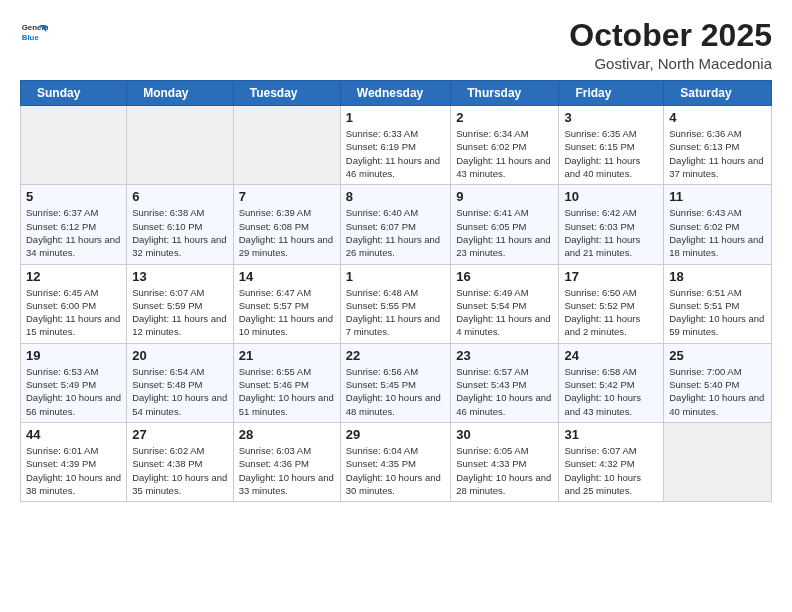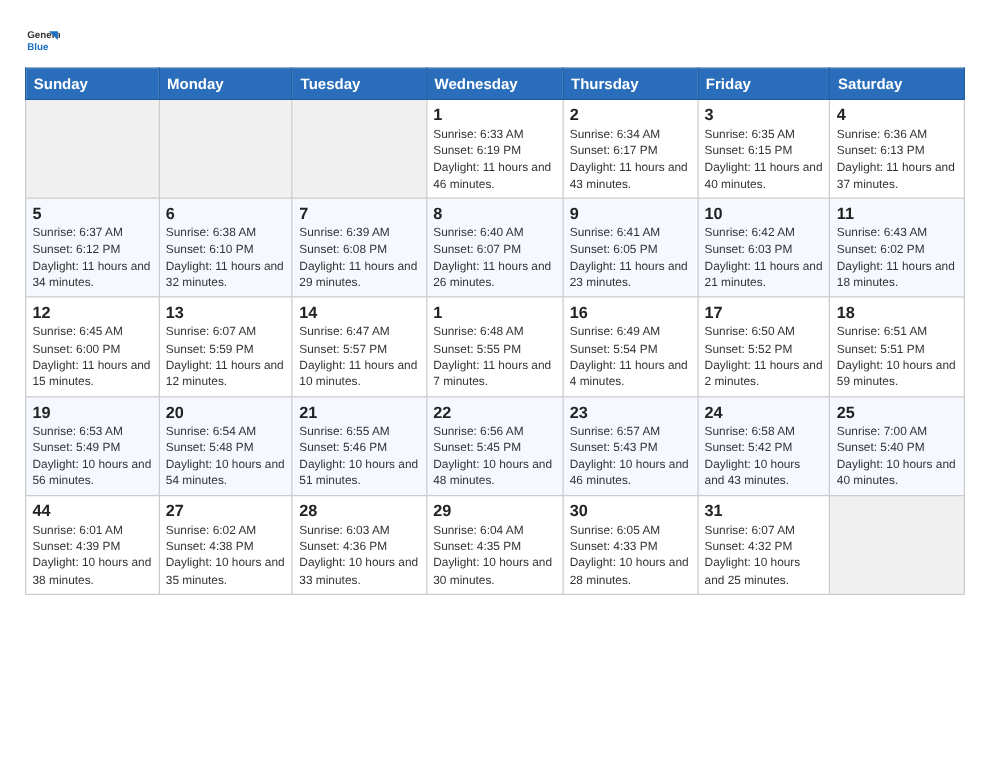--- a/index.html
+++ b/index.html
@@ -49,21 +49,21 @@
       width: 100%;
       border-collapse: collapse;
       border: 1px solid #ccc;
       font-size: 10.5px;
     }
     .calendar thead tr th {
       background: #2a6ebb;
       color: #fff;
       font-size: 12px;
       font-weight: bold;
-      padding: 5px 6px;
+      padding: 5px 16px;
       text-align: left;
       border: 1px solid #2060a0;
     }
     .calendar tbody tr td {
       border: 1px solid #ccc;
       vertical-align: top;
       padding: 4px 5px;
       width: 113px;
       min-height: 70px;
       background: #fff;
@@ -92,20 +92,24 @@
 
 <div class="page">
   <div class="header-row">
     <div class="logo">
       <svg class="logo-icon" viewBox="0 0 32 32">
         <rect x="0" y="0" width="32" height="32" rx="3" fill="#fff"></rect>
         <text x="2" y="14" font-size="9" font-weight="bold" fill="#333" font-family="Arial">General</text>
         <text x="2" y="25" font-size="9" font-weight="bold" fill="#1a6fc4" font-family="Arial">Blue</text>
         <polygon points="22,8 30,8 30,16" fill="#1a6fc4"></polygon>
       </svg>
+    </div>
+    <div class="title-block">
+      <div class="main-title">October 2025</div>
+      <div class="subtitle">Gostivar, North Macedonia</div>
     </div>
   </div>
 
   <table class="calendar">
     <thead>
       <tr>
         <th>Sunday</th>
         <th>Monday</th>
         <th>Tuesday</th>
         <th>Wednesday</th>
@@ -122,21 +126,21 @@
           <td>
             <span class="day-number">1</span>
             <div class="day-info">Sunrise: 6:33 AM
 Sunset: 6:19 PM
 Daylight: 11 hours
 and 46 minutes.</div>
           </td>
           <td>
             <span class="day-number">2</span>
             <div class="day-info">Sunrise: 6:34 AM
-Sunset: 6:17 PM
+Sunset: 6:02 PM
 Daylight: 11 hours
 and 43 minutes.</div>
           </td>
           <td>
             <span class="day-number">3</span>
             <div class="day-info">Sunrise: 6:35 AM
 Sunset: 6:15 PM
 Daylight: 11 hours
 and 40 minutes.</div>
           </td>

